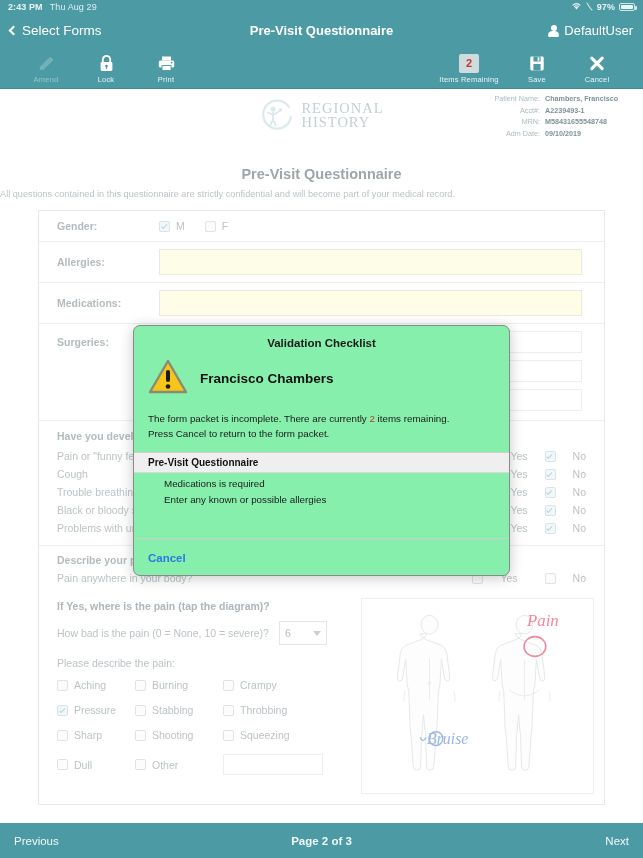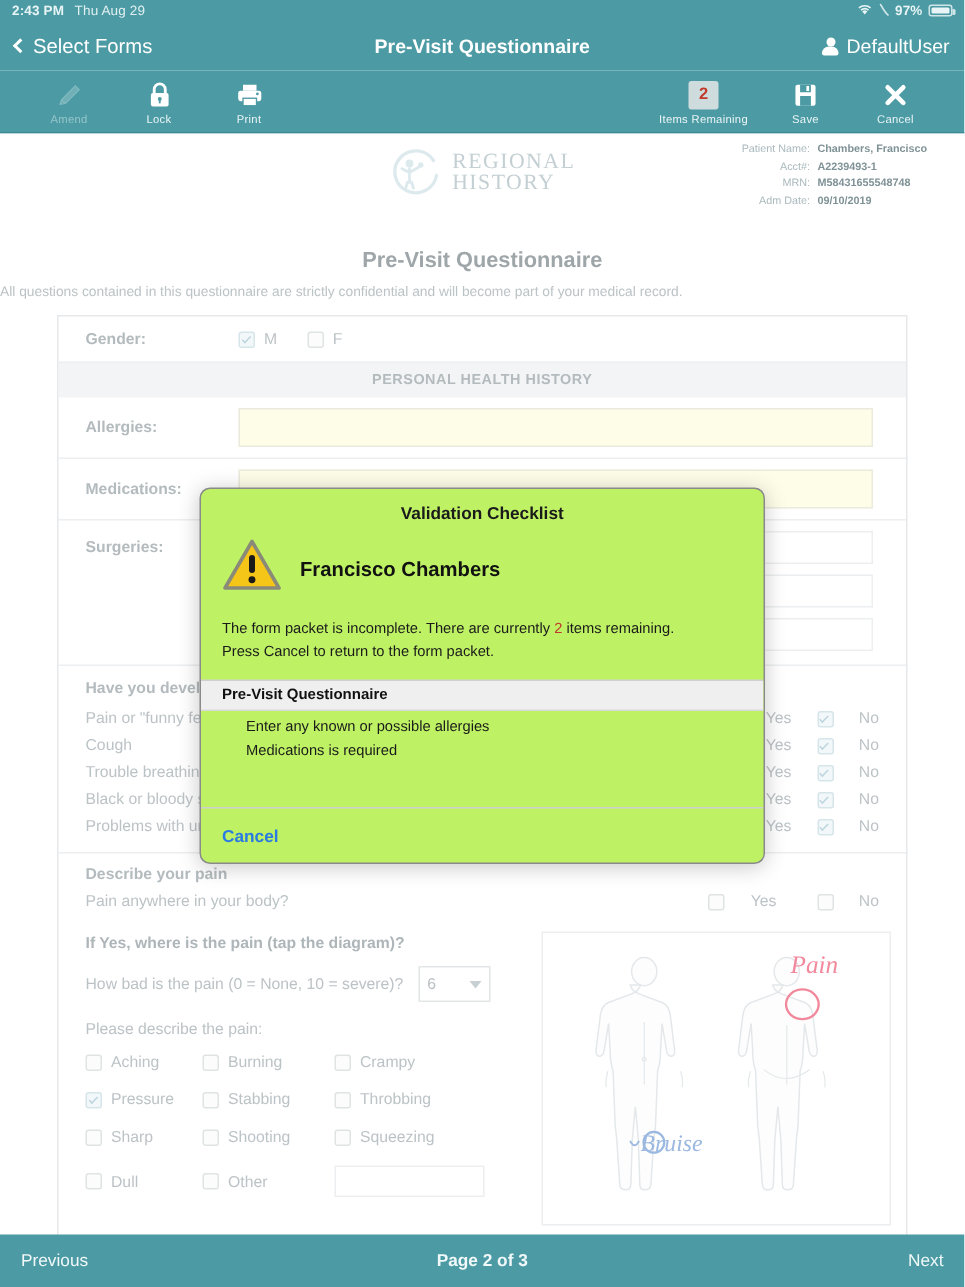--- a/index.html
+++ b/index.html
@@ -119,21 +119,21 @@
     color:#b9c0c3; font-size:10.5px;
   }
   .caret { width:0;height:0;border-left:4px solid transparent;border-right:4px solid transparent;
            border-top:5px solid #c9d0d3; }
   .pain-grid { display:grid; grid-template-columns: 78px 88px 100px; row-gap: 13px; margin-top: 10px; }
   .diag-box { border:1px solid #eceeef; height: 196px; position:relative; background:#fff; }
 
   
   .modal {
     position:absolute; left:133px; top:325px; width:377px; height:251px;
-    background:#bef264; border:1px solid #8a8a8a; border-radius:7px;
+    background:#86efac; border:1px solid #8a8a8a; border-radius:7px;
     box-shadow: 0 2px 14px rgba(0,0,0,.22); overflow:hidden; z-index: 50;
     display:flex; flex-direction:column;
   }
   .m-title { text-align:center; font-size:11.5px; font-weight:700; color:#1a1a1a;
              padding: 11px 0 9px 0; }
   .m-name { display:flex; align-items:center; gap:12px; padding: 0 14px 0 14px; }
   .m-name b { font-size:13.5px; color:#111; }
   .m-msg { padding: 12px 14px 11px 14px; font-size:9.8px; color:#1a1a1a; line-height:1.55;
            border-bottom:1px solid #cfcfcf; }
   .m-msg .cnt { color:#c0392b; }
@@ -307,21 +307,20 @@
               </span>
             <span>M</span>
           </span>
           <span class="opt">
             <span class="cbx"></span>
             <span>F</span>
           </span>
         </div>
       </div>
 
-      <div class="sec-head">PERSONAL HEALTH HISTORY</div>
 
       <div class="row">
         <div class="lbl-cell lbl">Allergies:</div>
         <div style="flex:1;padding:7px 22px 7px 0;">
           <div class="inp-yellow"></div>
         </div>
       </div>
 
       <div class="row">
         <div class="lbl-cell lbl">Medications:</div>
@@ -528,22 +527,22 @@
         </svg>
       </span>
       <b>Francisco Chambers</b>
     </div>
     <div class="m-msg">
       <span>The form packet is incomplete. There are currently </span><span class="cnt">2</span><span> items remaining.</span><br>
       <span>Press Cancel to return to the form packet.</span>
     </div>
     <div class="m-listhead">Pre-Visit Questionnaire</div>
     <div class="m-items">
+      <div class="m-item">Medications is required</div>
       <div class="m-item">Enter any known or possible allergies</div>
-      <div class="m-item">Medications is required</div>
     </div>
     <div class="m-foot">
       <span class="m-cancel">Cancel</span>
     </div>
   </div>
 
   <div class="bottombar">
     <span class="bb-prev">Previous</span>
     <span class="bb-page">Page 2 of 3</span>
     <span class="bb-next">Next</span>

